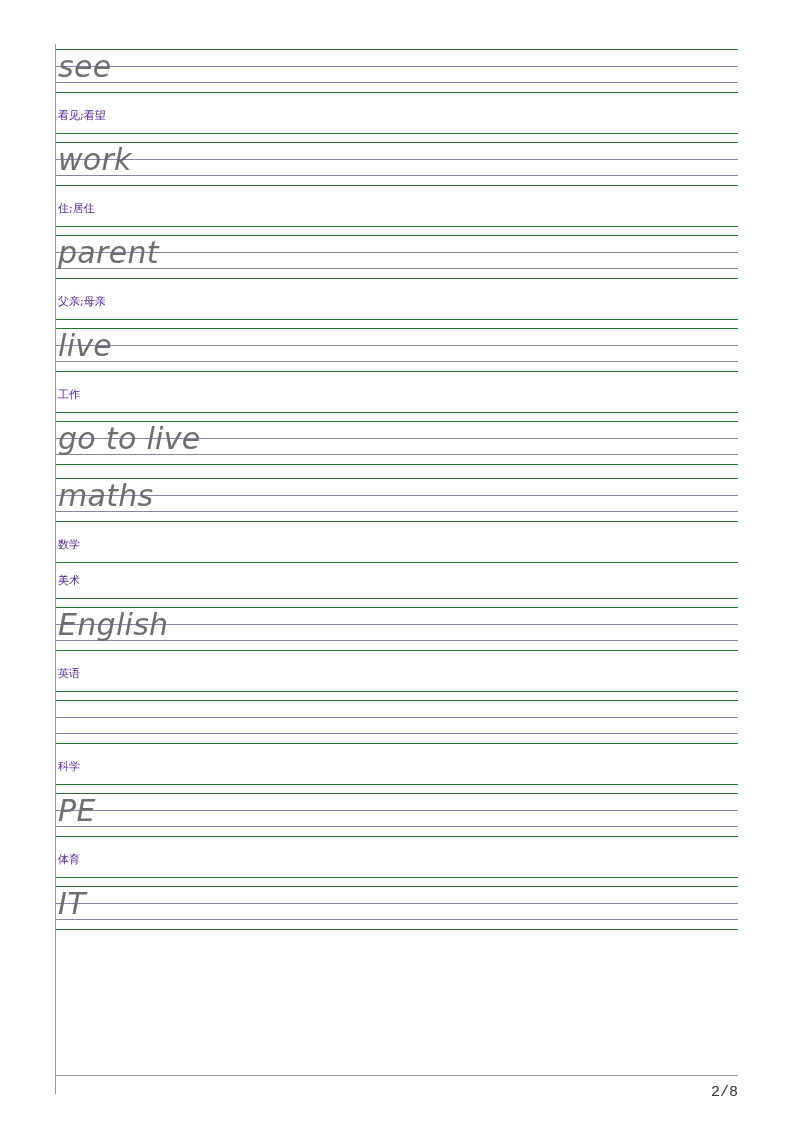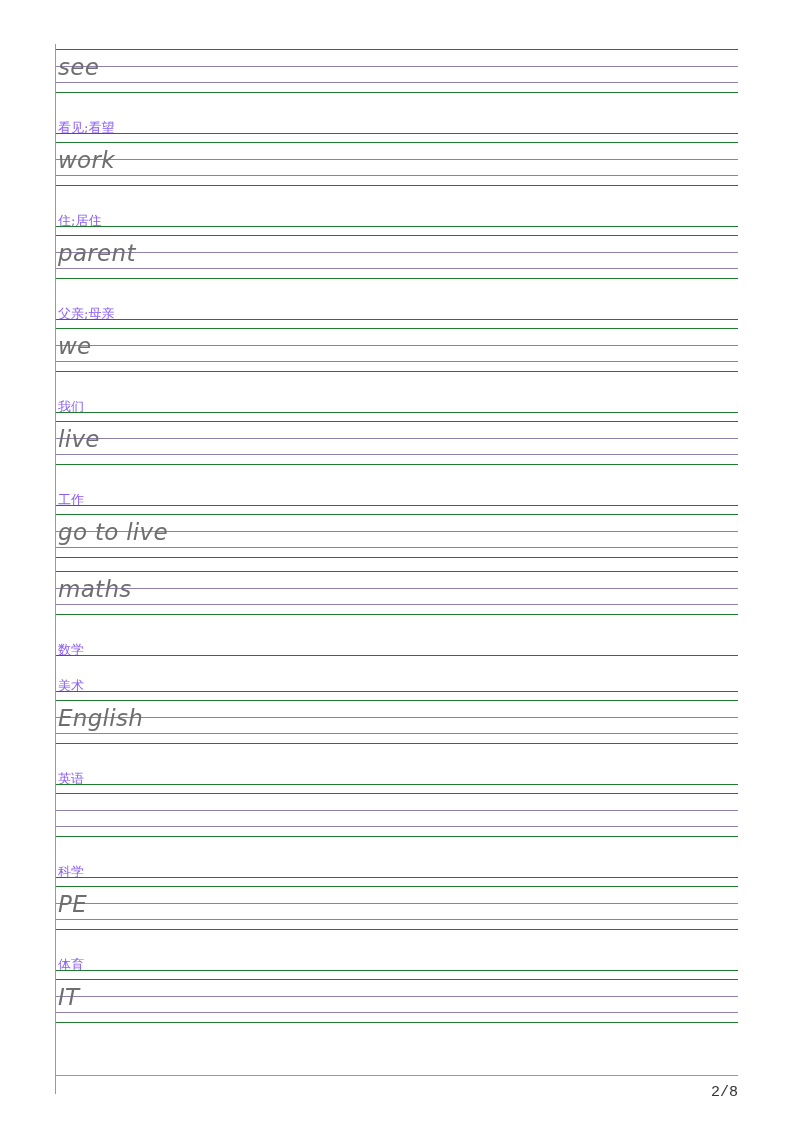--- a/index.html
+++ b/index.html
@@ -54,21 +54,21 @@
   .word-block .ln.l1 { top: 5px; }
   .word-block .ln.l2 { top: 22px; }
   .word-block .ln.l3 { top: 38px; }
   .word-block .ln.l4 { top: 48px; }
   .word-text {
     position: absolute;
     left: 2px;
     top: -1px;
     font-family: "DejaVu Sans", sans-serif;
     font-style: italic;
-    font-size: 23px;
+    font-size: 30px;
     line-height: 48px;
     color: #6e6e6e;
     letter-spacing: 0.3px;
     white-space: nowrap;
   }
   
   .meaning-block {
     position: relative;
     height: 36px;
   }
@@ -76,25 +76,25 @@
     position: absolute;
     left: 0;
     top: 32px;
     width: 682px;
     height: 1px;
     background: #1f7a30;
   }
   .meaning-text {
     position: absolute;
     left: 2px;
-    top: 16px;
+    top: 4px;
     font-family: "DejaVu Serif", serif;
-    font-size: 13px;
+    font-size: 11px;
     line-height: 22px;
-    color: #8b5cf6;
+    color: #4c1d95;
     white-space: nowrap;
   }
   .footer-rule {
     position: absolute;
     left: 56px;
     top: 1075px;
     width: 682px;
     height: 1px;
     background: #9a9a9a;
   }
@@ -151,33 +151,20 @@
         <div class="ln purple l3"></div>
         <div class="ln green l4"></div>
         <div class="word-text">parent</div>
       </div>
       <div class="meaning-block">
         <div class="meaning-text">父亲;母亲</div>
         <div class="ln"></div>
       </div>
     </div>
 
-    <div class="entry">
-      <div class="word-block">
-        <div class="ln green l1"></div>
-        <div class="ln purple l2"></div>
-        <div class="ln purple l3"></div>
-        <div class="ln green l4"></div>
-        <div class="word-text">we</div>
-      </div>
-      <div class="meaning-block">
-        <div class="meaning-text">我们</div>
-        <div class="ln"></div>
-      </div>
-    </div>
 
     <div class="entry">
       <div class="word-block">
         <div class="ln green l1"></div>
         <div class="ln purple l2"></div>
         <div class="ln purple l3"></div>
         <div class="ln green l4"></div>
         <div class="word-text">live</div>
       </div>
       <div class="meaning-block">

